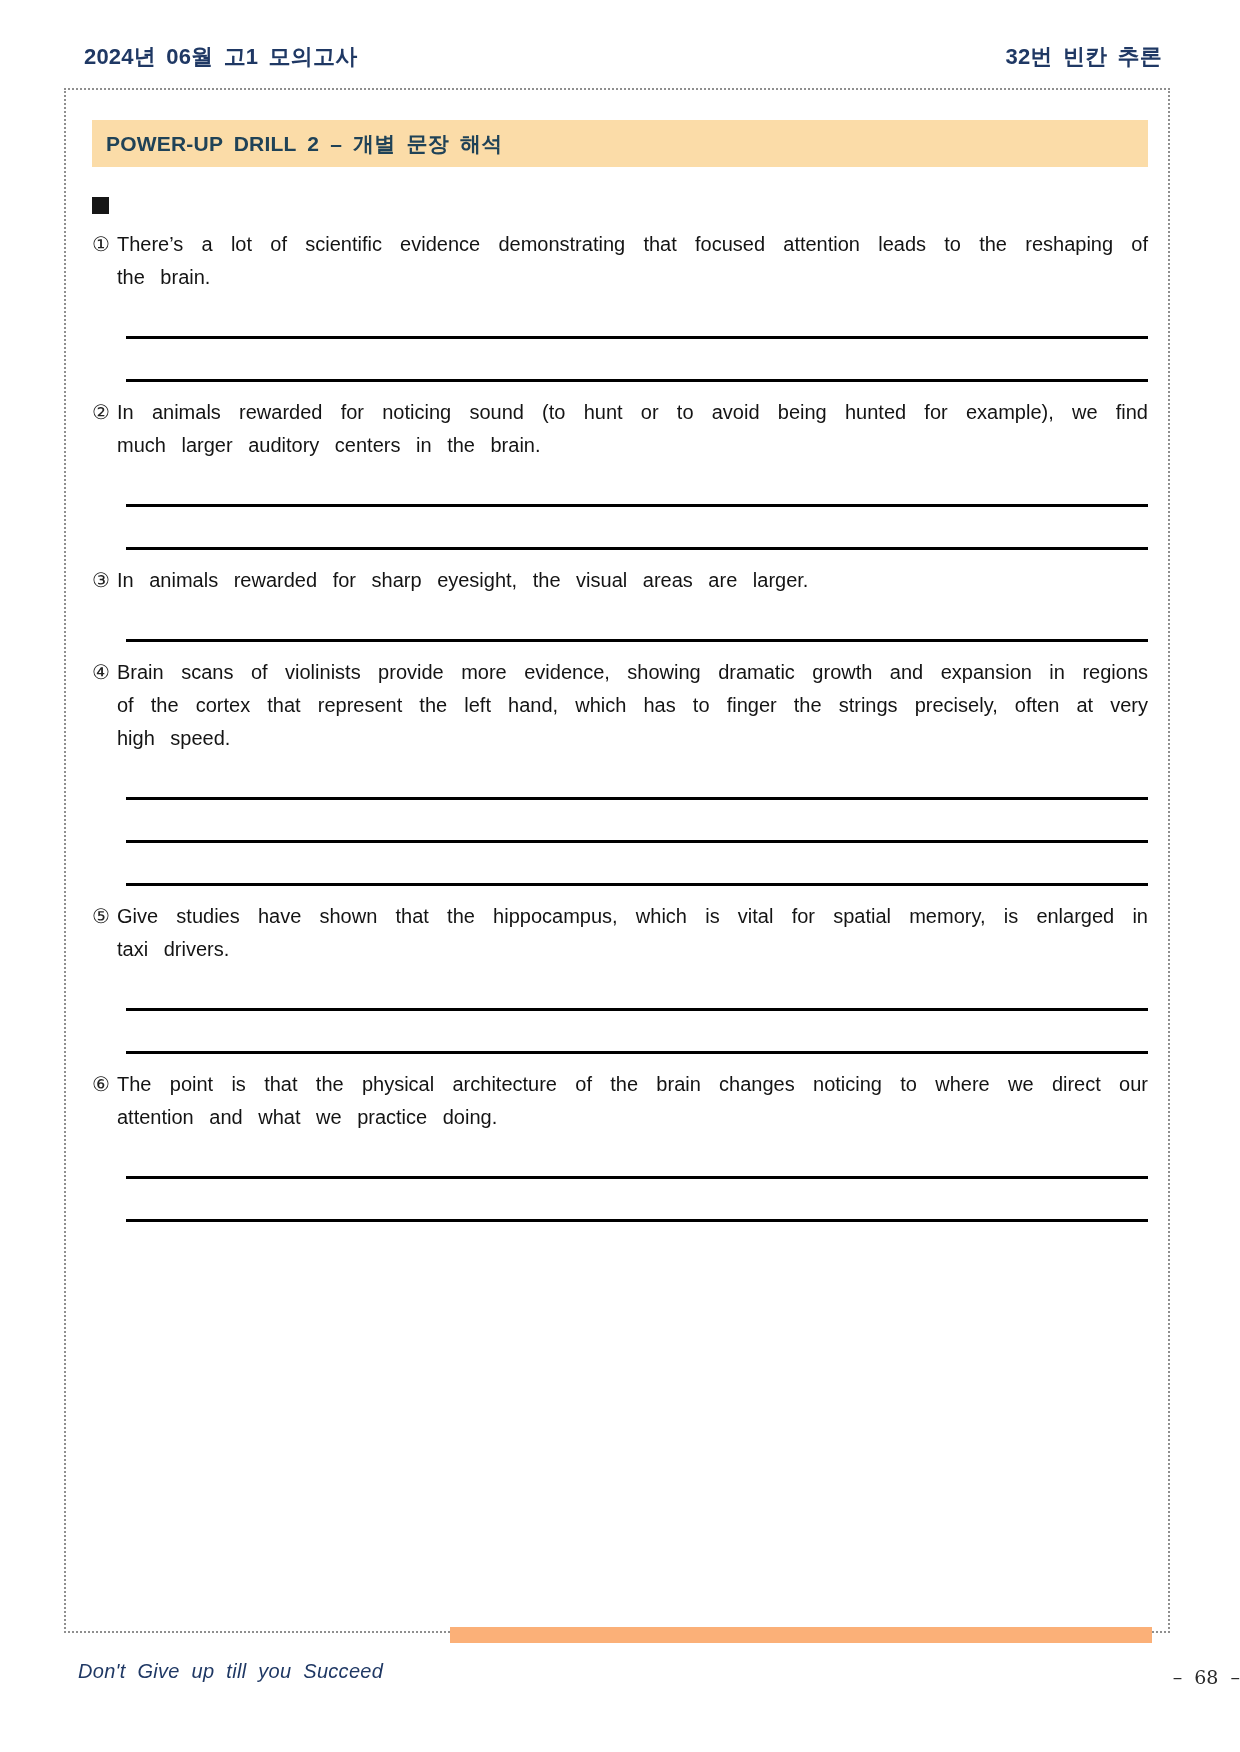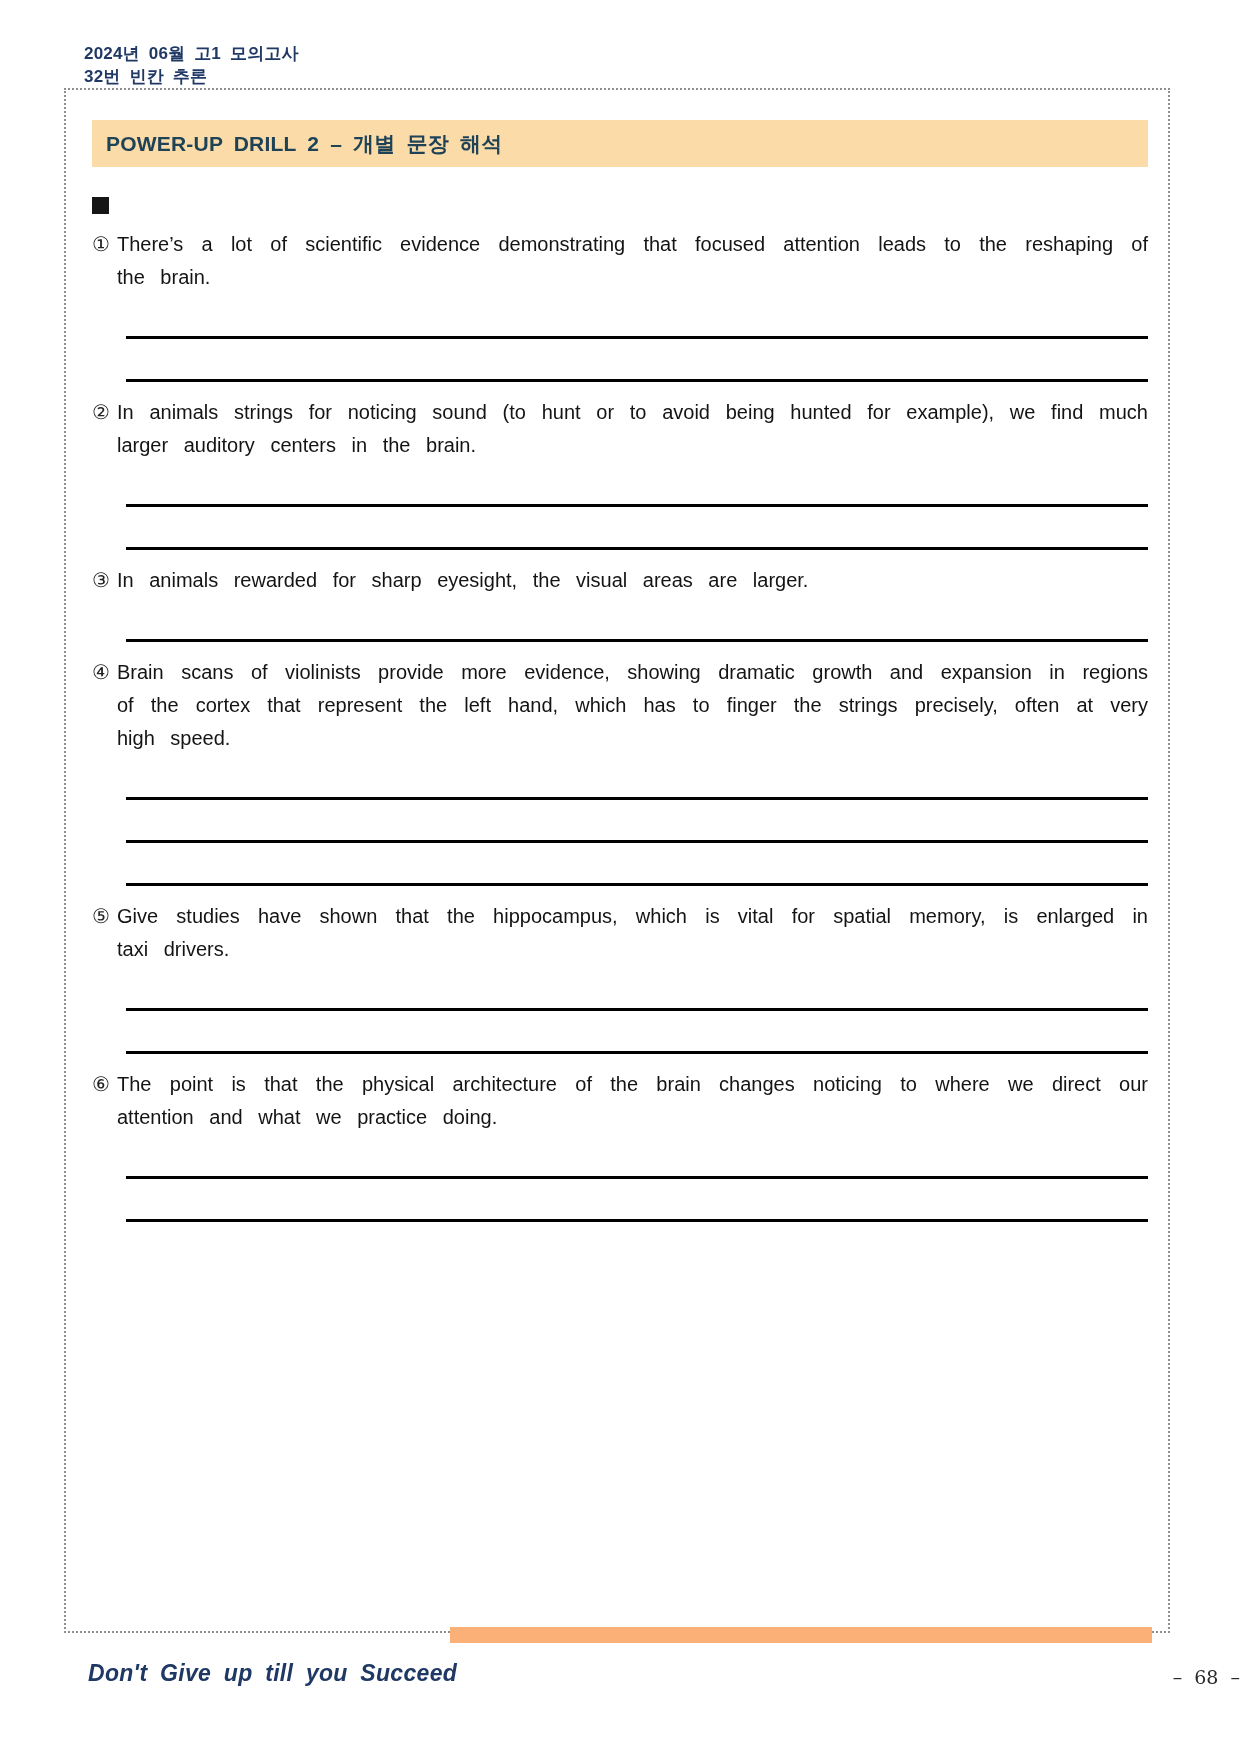--- a/index.html
+++ b/index.html
@@ -12,26 +12,25 @@
     overflow: hidden;
   }
 
   
   .page-header {
     position: absolute;
     top: 42px; left: 84px; right: 78px;
     display: flex;
     justify-content: space-between;
     align-items: baseline;
-    font-size: 17px;
+    font-size: 22px;
     font-weight: bold;
     color: var(--navy, #1F3864);
     letter-spacing: 0.2px;
     word-spacing: 4px;
-    flex-direction: column;
   }
 
   
   .content-box {
     position: absolute;
     left: 64px; top: 88px;
     width: 1106px; height: 1545px;
     border: 2px dotted #8f8f8f;
     box-sizing: border-box;
     background: #ffffff;
@@ -104,23 +103,23 @@
   .accent-bar {
     position: absolute;
     left: 450px; top: 1627px;
     width: 702px; height: 16px;
     background: var(--accent, #FBB078);
   }
 
   
   .footer-motto {
     position: absolute;
-    left: 88px; top: 1660px;
-    font-size: 23px;
-    font-weight: bold;
+    left: 78px; top: 1660px;
+    font-size: 20px;
+    font-weight: normal;
     font-style: italic;
     color: var(--navy, #1F3864);
     word-spacing: 6px;
     letter-spacing: 0.3px;
   }
   .page-number {
     position: absolute;
     left: 0; right: 0; top: 1666px;
     text-align: right;
     font-family: "DejaVu Serif", serif;
@@ -156,21 +155,21 @@
     </div>
     <div class="answer-lines">
             <div class="rule"></div>
             <div class="rule"></div>
           </div>
   </div>
 
   <div class="sentence-block">
     <div class="sentence">
       <span class="snum">②</span>
-      <span class="stext">In animals strings for noticing sound (to hunt or to avoid being hunted for example), we find much larger auditory centers in the brain.</span>
+      <span class="stext">In animals rewarded for noticing sound (to hunt or to avoid being hunted for example), we find much larger auditory centers in the brain.</span>
     </div>
     <div class="answer-lines">
             <div class="rule"></div>
             <div class="rule"></div>
           </div>
   </div>
 
   <div class="sentence-block">
     <div class="sentence">
       <span class="snum">③</span>

